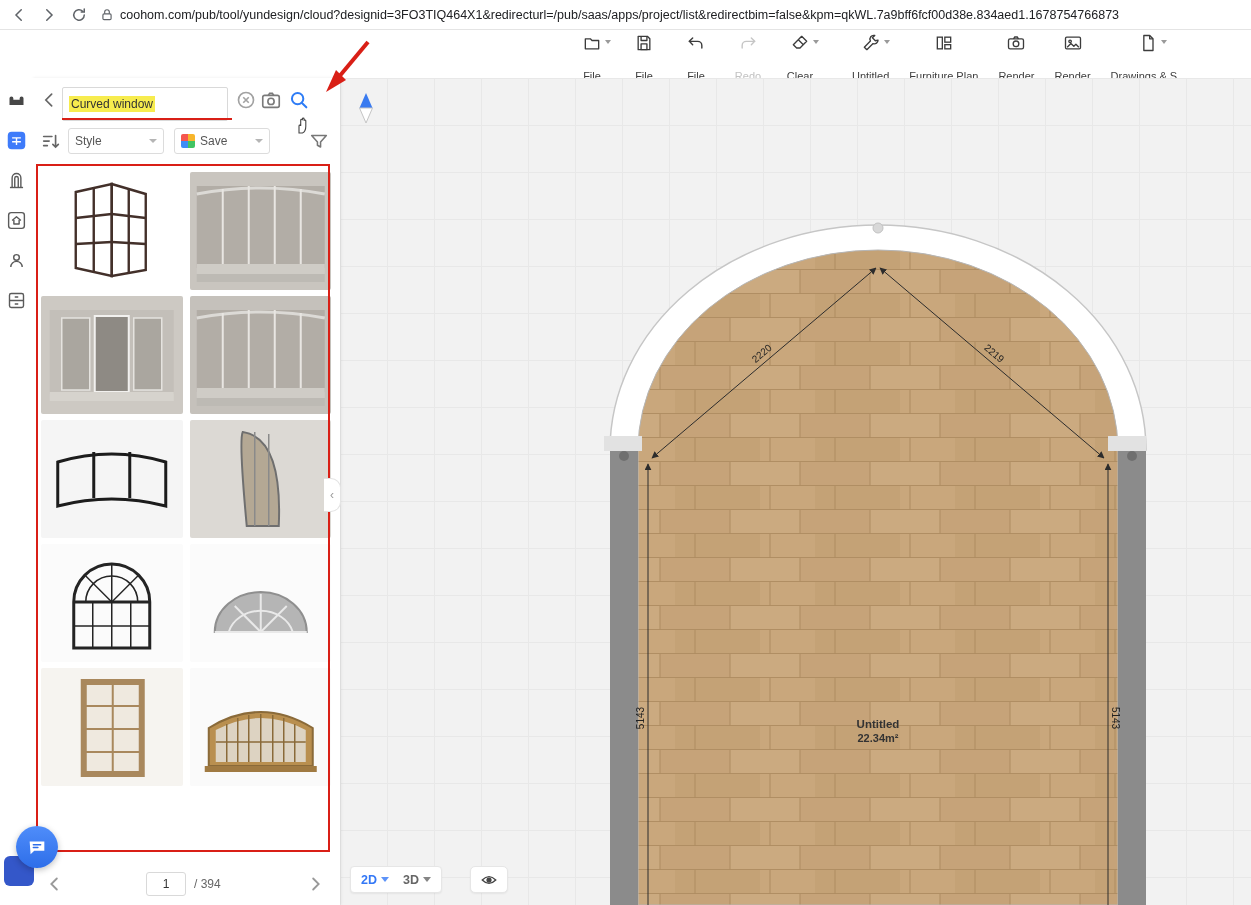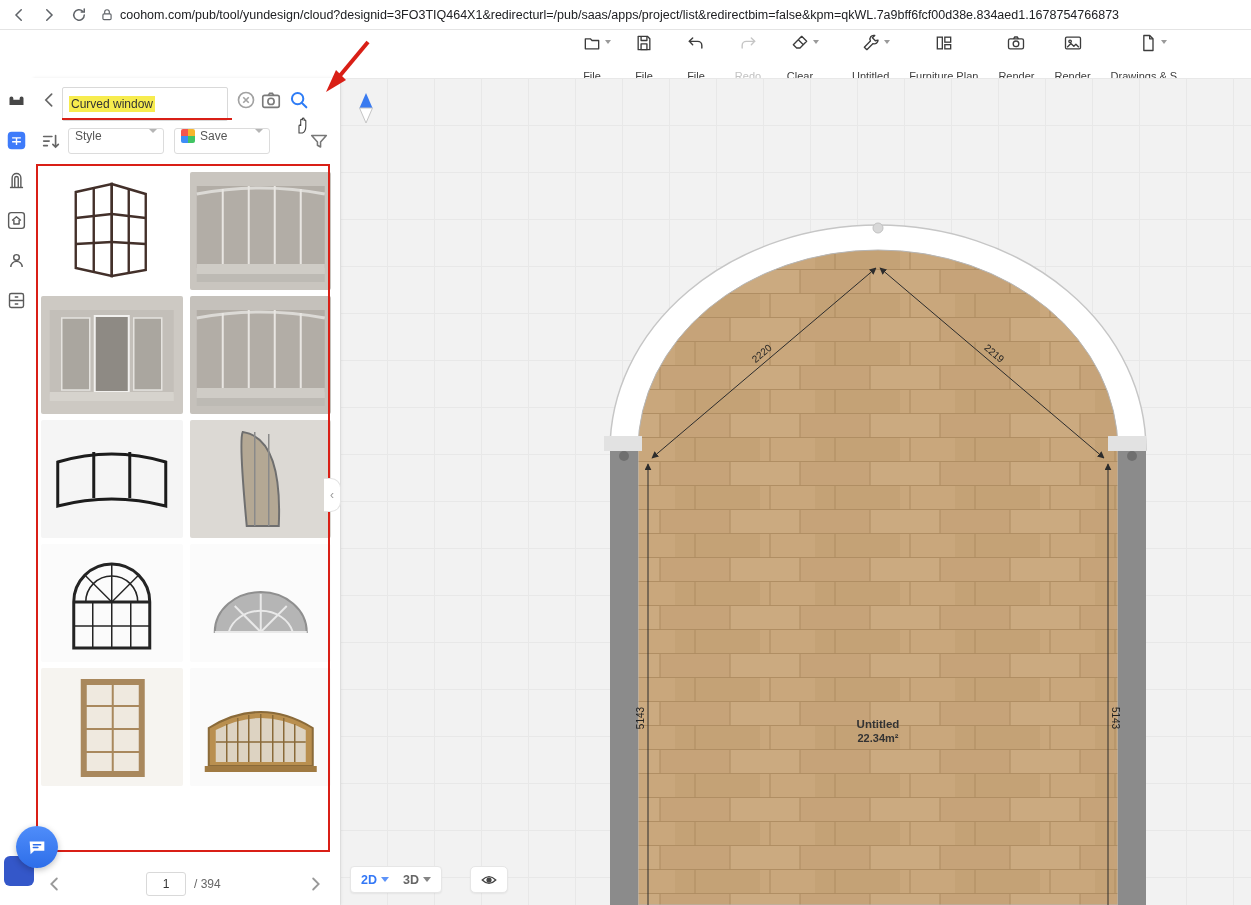--- a/index.html
+++ b/index.html
@@ -47,21 +47,21 @@
   .search-highlight { background:#f7ec4e; padding:1px 2px; }
   .red-underline { position:absolute; left:30px; top:32px; width:170px;
     border-top:2.5px solid #d91f16; }
   .sr-ic { position:absolute; top:3px; width:22px; height:22px; cursor:pointer; }
   .hand-cursor { position:absolute; left:262px; top:26px; width:18px; height:22px;
     z-index:8; pointer-events:none; }
 
   .filter-row { position:absolute; left:0; top:50px; width:100%; height:30px; }
   .sort-ic { position:absolute; left:8px; top:3px; width:22px; height:22px; cursor:pointer; }
   .dd { position:absolute; top:0; height:26px; border:1px solid #dcdcdc; border-radius:3px;
-    background:#fff; display:flex; padding:0 6px; gap:5px;
+    background:#fff; display:flex; align-items:center; padding:0 6px; gap:5px;
     font-size:12px; color:#555; cursor:pointer; }
   .dd-style { left:36px; width:96px; }
   .dd-color { left:142px; width:96px; }
   .dd-caret { margin-left:auto; width:0; height:0; border-left:4px solid transparent;
     border-right:4px solid transparent; border-top:4.5px solid #b5b5b5; }
   .color-chip { width:14px; height:14px; border-radius:2px; overflow:hidden;
     display:grid; grid-template-columns:1fr 1fr; grid-template-rows:1fr 1fr; }
   .color-chip i { display:block; }
   .filter-ic { position:absolute; right:10px; top:3px; width:22px; height:22px; cursor:pointer; }
 

